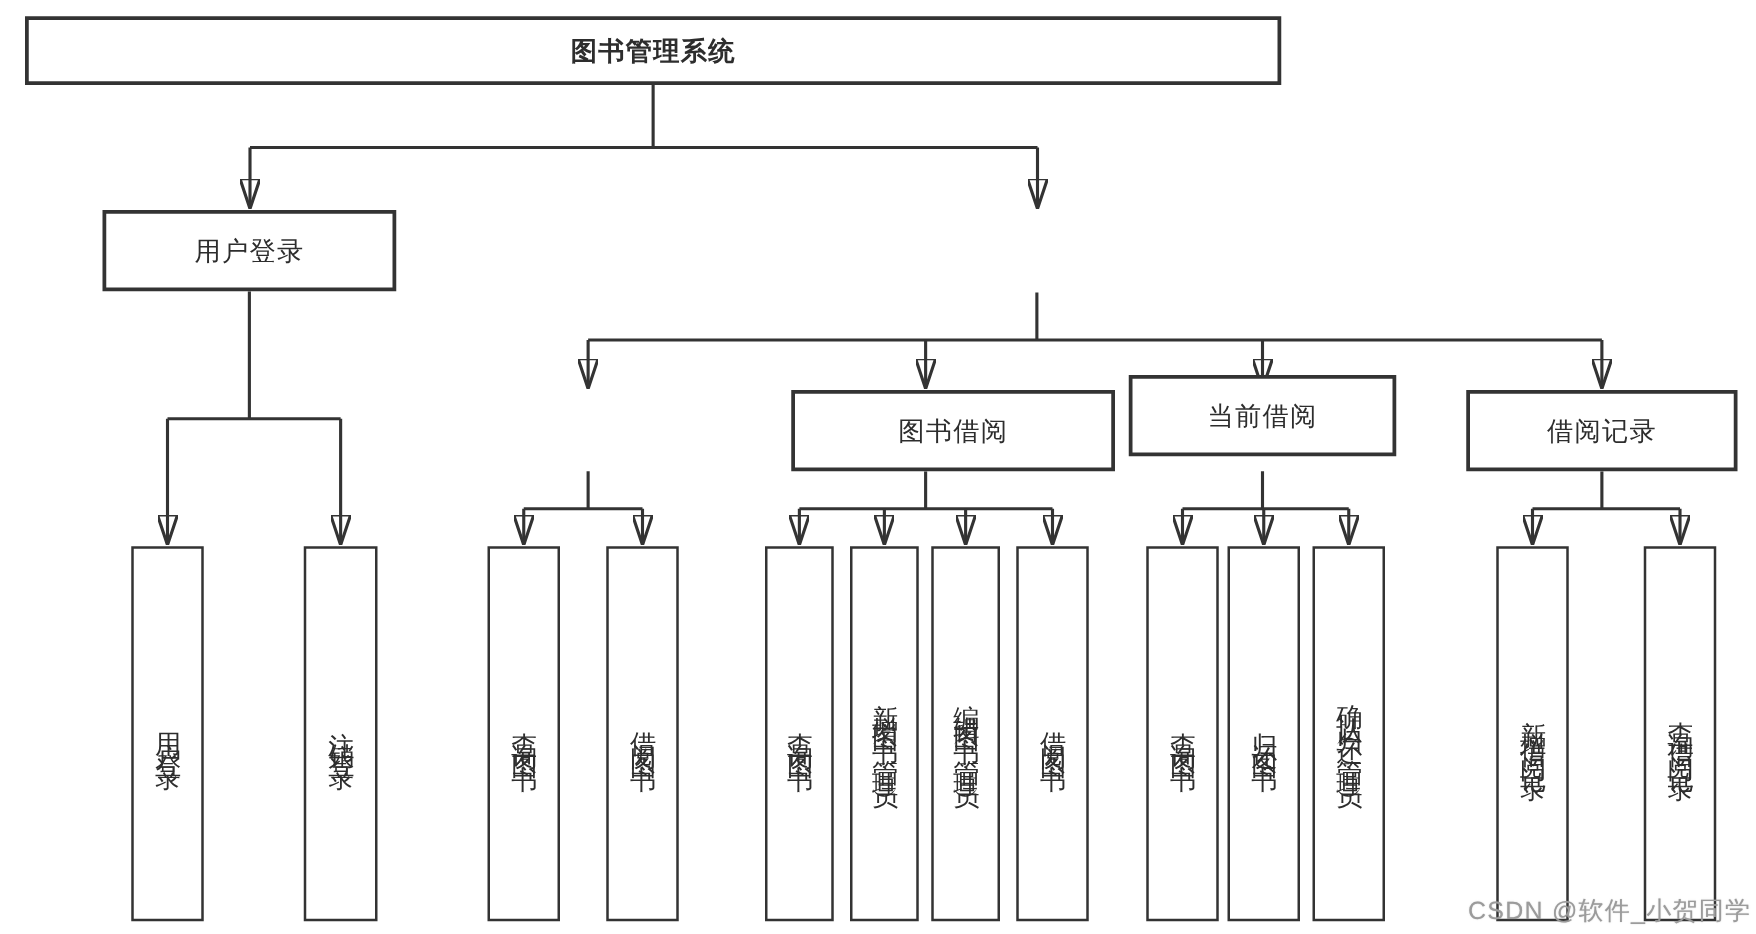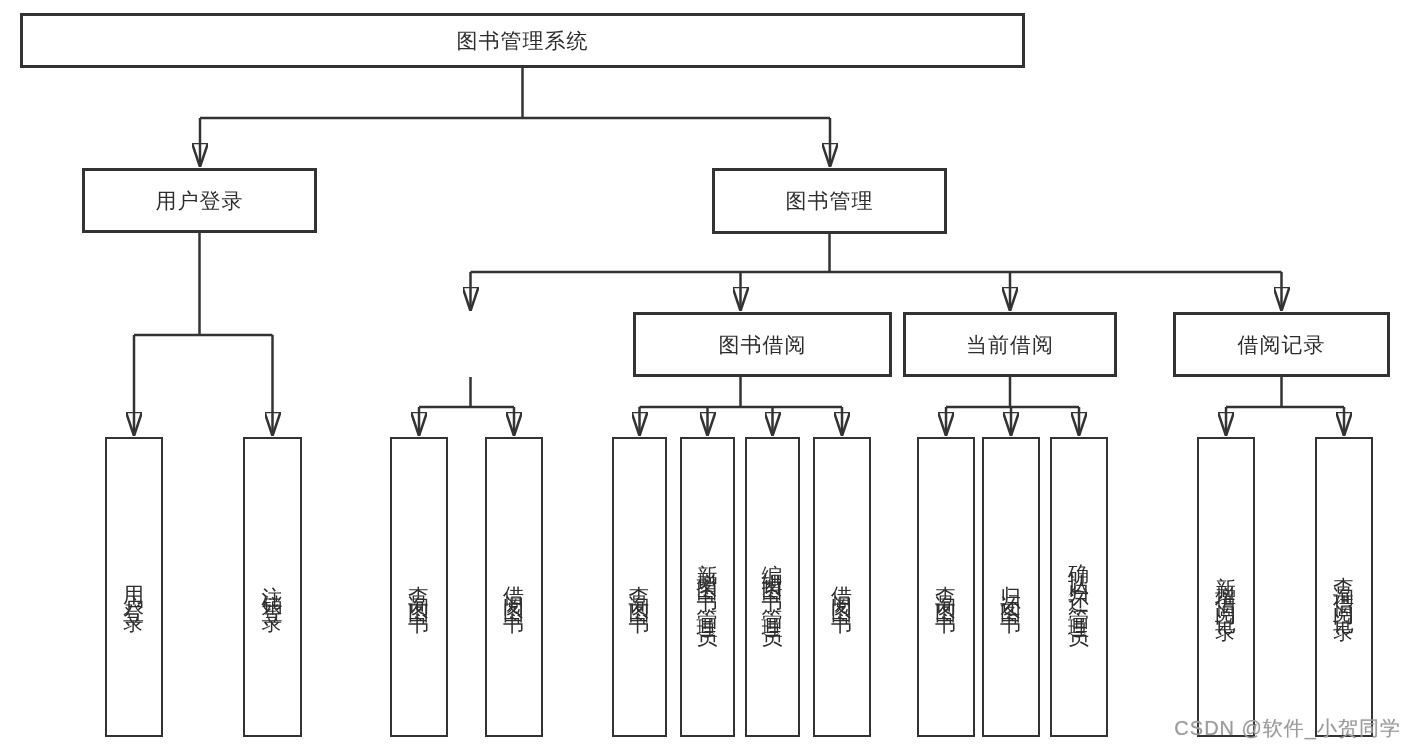--- a/index.html
+++ b/index.html
@@ -131,35 +131,32 @@
     </g>
 
     <g>
       <path d="M1281.5,377 V407"></path>
       <path d="M1226,407 H1344"></path>
       <path d="M1226,407 V435" marker-end="url(#arrow)"></path>
       <path d="M1344,407 V435" marker-end="url(#arrow)"></path>
     </g>
   </svg>
 
-  <div class="node" style="left:20px; top:13px; width:1005px; height:55px;">
+  <div class="node" style="left:20px; top:13px; width:1005px; height:55px;font-weight:bold;">
     <span>图书管理系统</span>
   </div>
 
   <div class="node" style="left:82px; top:168px; width:235px; height:65px;">
     <span>用户登录</span>
   </div>
-  <div class="node" style="left:712px; top:168px; width:235px; height:66px;">
-    <span>图书管理</span>
-  </div>
 
   <div class="node" style="left:633px; top:312px; width:259px; height:65px;">
     <span>图书借阅</span>
   </div>
-  <div class="node" style="left:903px; top:312px; width:214px; height:65px;">
+  <div class="node" style="left:903px; top:300px; width:214px; height:65px;">
     <span>当前借阅</span>
   </div>
   <div class="node" style="left:1173px; top:312px; width:217px; height:65px;">
     <span>借阅记录</span>
   </div>
 
   <div class="leaf" style="left:105px; top:437px; width:58px; height:300px;">
     <span class="vtext">用户登录</span>
   </div>
   <div class="leaf" style="left:243px; top:437px; width:59px; height:300px;">

